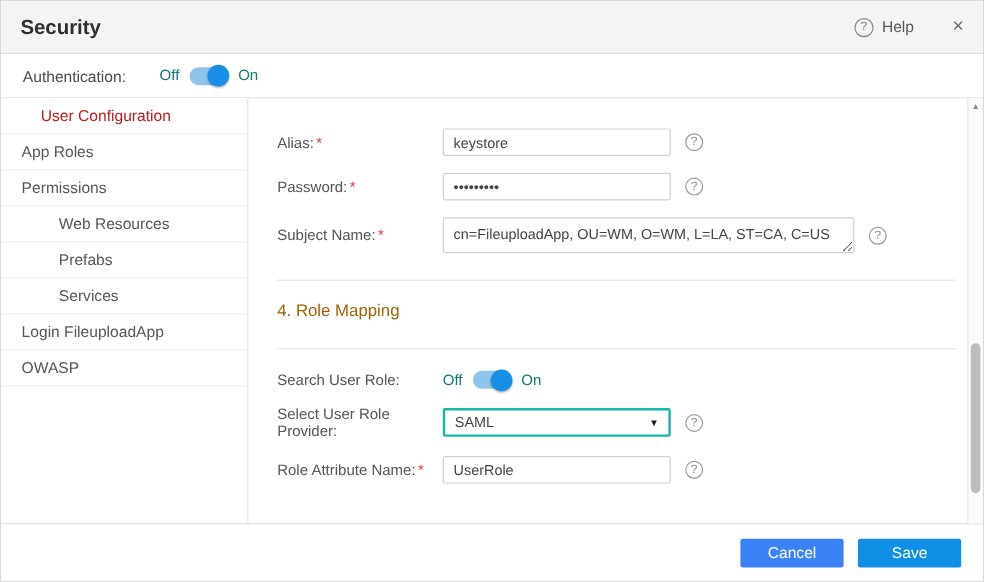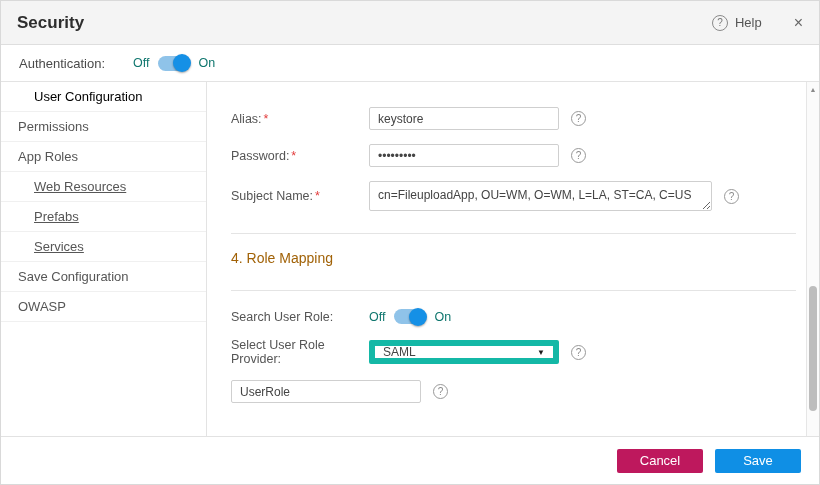--- a/index.html
+++ b/index.html
@@ -22,49 +22,49 @@
   .auth-bar { height: 37px; background: #fff; border-bottom: 1px solid #e3e3e3; display: flex; align-items: center; padding: 0 18px; font-size: 13px; color: #4a4a4a; flex-shrink: 0; }
   .auth-bar .auth-label { margin-right: 28px; }
   .tog-label { font-size: 12.5px; color: #0f766e; }
   .switch { width: 31px; height: 15px; background: #8fc3e9; border-radius: 8px; position: relative; margin: 0 9px; cursor: pointer; flex-shrink: 0; }
   .switch .knob { width: 18px; height: 18px; border-radius: 50%; background: #1590e6; position: absolute; top: -1.5px; right: -2px; box-shadow: 0 1px 2px rgba(0,0,0,0.35); }
 
   
   .middle { flex: 1; display: flex; min-height: 0; }
   .sidebar { width: 206px; border-right: 1px solid #e3e3e3; background: #fff; flex-shrink: 0; }
   .side-item { height: 30px; line-height: 29px; padding: 0 17px; font-size: 13px; color: #565656; border-bottom: 1px solid #f0f0f0; cursor: pointer; white-space: nowrap; }
-  .side-item.active { color: #000000; padding-left: 33px; }
-  .side-item.indent { padding-left: 33px; text-decoration: underline; }
+  .side-item.active { color: #b91c1c; padding-left: 33px; }
+  .side-item.indent { padding-left: 48px; }
 
   .main { flex: 1; display: flex; min-width: 0; }
   .content { flex: 1; padding: 25px 10px 10px 24px; min-width: 0; }
 
   .frow { display: flex; align-items: center; margin-bottom: 14px; }
   .frow .flabel { width: 138px; flex-shrink: 0; font-size: 12.5px; color: #555; }
   .req { color: #e23b3b; margin-left: 2px; }
   .text-input { width: 190px; height: 23px; border: 1px solid #cfcfcf; border-radius: 2px; padding: 2px 8px; font-size: 12px; color: #444; font-family: "Liberation Sans", sans-serif; background: #fff; }
   textarea.text-input { width: 343px; height: 30px; resize: vertical; line-height: 1.5; padding-top: 4px; }
   .help { width: 15px; height: 15px; border: 1px solid #999; border-radius: 50%; font-size: 10px; color: #8a8a8a; display: flex; align-items: center; justify-content: center; margin-left: 12px; flex-shrink: 0; cursor: pointer; }
 
   .section-sep { border-top: 1px solid #e4e4e4; margin: 22px 0 0; }
   .section-title { font-size: 14px; color: #a16207; margin: 16px 0 24px; }
   .section-hr { border-top: 1px solid #e4e4e4; margin-bottom: 18px; }
 
-  .select-box { width: 190px; height: 24px; border: 6px solid #14b8a6; border-radius: 2px; display: flex; align-items: center; padding: 0 8px; font-size: 12px; color: #444; background: #fff; cursor: pointer; }
+  .select-box { width: 190px; height: 24px; border: 2px solid #14b8a6; border-radius: 2px; display: flex; align-items: center; padding: 0 8px; font-size: 12px; color: #444; background: #fff; cursor: pointer; }
   .select-box .caret { margin-left: auto; font-size: 8px; color: #1a1a1a; }
 
   
   .scrollbar { width: 13px; border-left: 1px solid #e6e6e6; background: #fbfbfb; position: relative; flex-shrink: 0; }
   .sb-arrow { height: 14px; display: flex; align-items: center; justify-content: center; font-size: 7px; color: #8a8a8a; cursor: pointer; }
   .sb-thumb { position: absolute; left: 2px; width: 8px; top: 204px; height: 125px; background: #bdbdbd; border-radius: 4px; cursor: grab; }
 
   
   .footer { height: 48px; border-top: 1px solid #e2e2e2; display: flex; align-items: center; justify-content: flex-end; padding: 0 18px; gap: 12px; flex-shrink: 0; background: #fff; }
   .btn { height: 24px; min-width: 86px; padding: 0 22px; font-size: 13px; font-family: inherit; color: #fff; border: none; border-radius: 2px; cursor: pointer; }
-  .btn.cancel { background: #be185d; }
+  .btn.cancel { background: #3b82f6; }
   .btn.save { background: #0f8fe5; }
 </style>
 </head>
 <body>
 
 <div class="app">
 
   <div class="header">
     <span class="title">Security</span>
     <div class="header-right">
@@ -80,26 +80,26 @@
     <span class="switch">
         <span class="knob"></span>
       </span>
     <span class="tog-label">On</span>
   </div>
 
   <div class="middle">
 
     <div class="sidebar">
       <div class="side-item active">User Configuration</div>
+      <div class="side-item">App Roles</div>
       <div class="side-item">Permissions</div>
-      <div class="side-item">App Roles</div>
       <div class="side-item indent">Web Resources</div>
       <div class="side-item indent">Prefabs</div>
       <div class="side-item indent">Services</div>
-      <div class="side-item">Save Configuration</div>
+      <div class="side-item">Login FileuploadApp</div>
       <div class="side-item">OWASP</div>
     </div>
 
     <div class="main">
       <div class="content">
 
         <div class="frow">
           <span class="flabel"><span>Alias:</span><span class="req">*</span></span>
           <input class="text-input" value="keystore" style="">
           <span class="help">?</span>
@@ -133,20 +133,21 @@
         <div class="frow">
           <span class="flabel">Select User Role Provider:</span>
           <div class="select-box">
             <span>SAML</span>
             <span class="caret">▼</span>
           </div>
           <span class="help">?</span>
         </div>
 
         <div class="frow">
+          <span class="flabel"><span>Role Attribute Name:</span><span class="req">*</span></span>
           <input class="text-input" value="UserRole" style="">
           <span class="help">?</span>
         </div>
 
       </div>
 
       <div class="scrollbar">
         <div class="sb-arrow">▲</div>
         <div class="sb-thumb"></div>
       </div>

